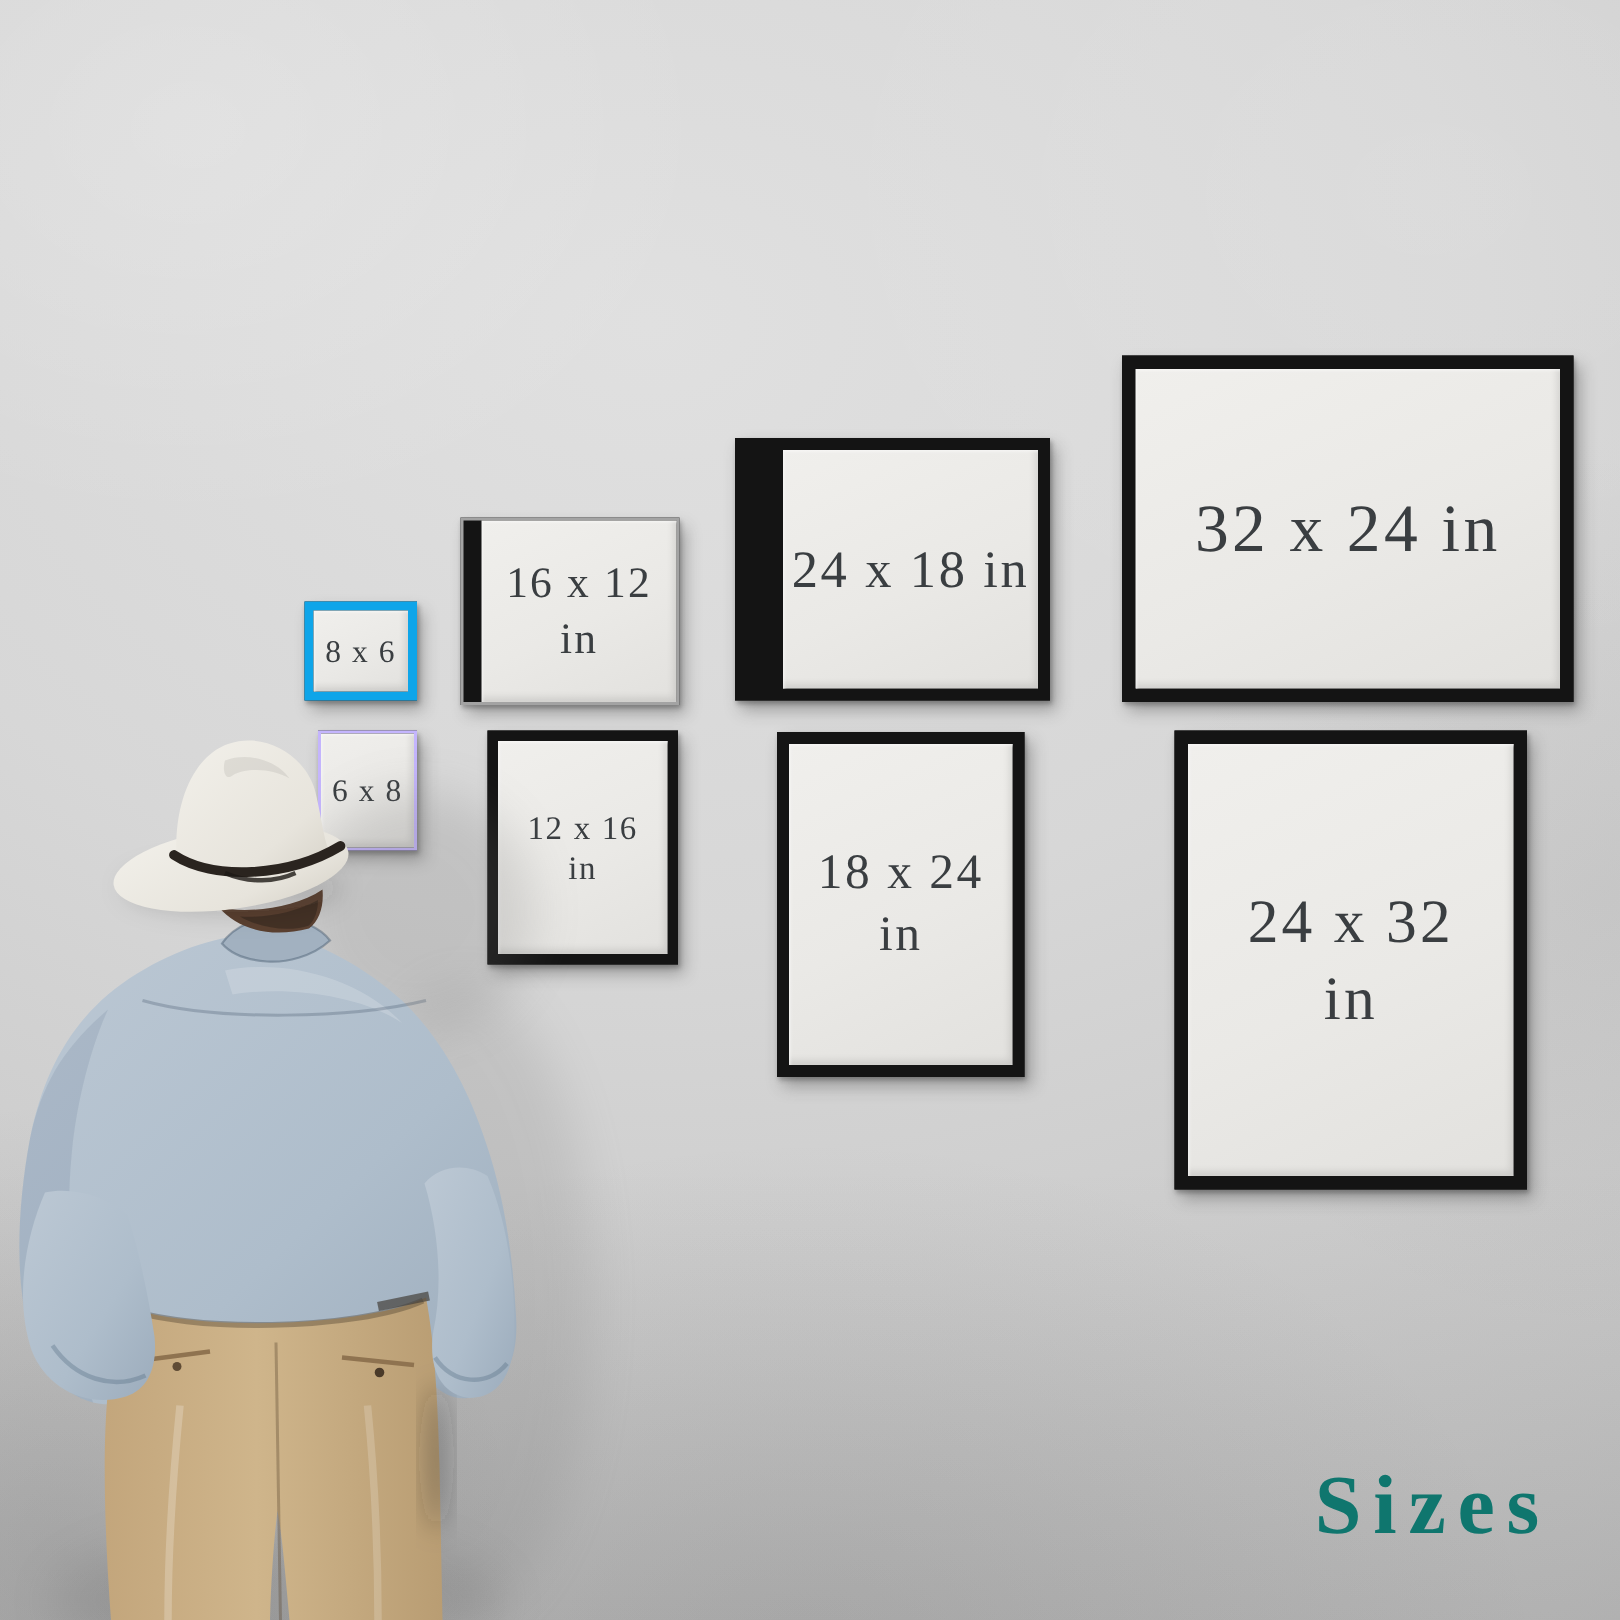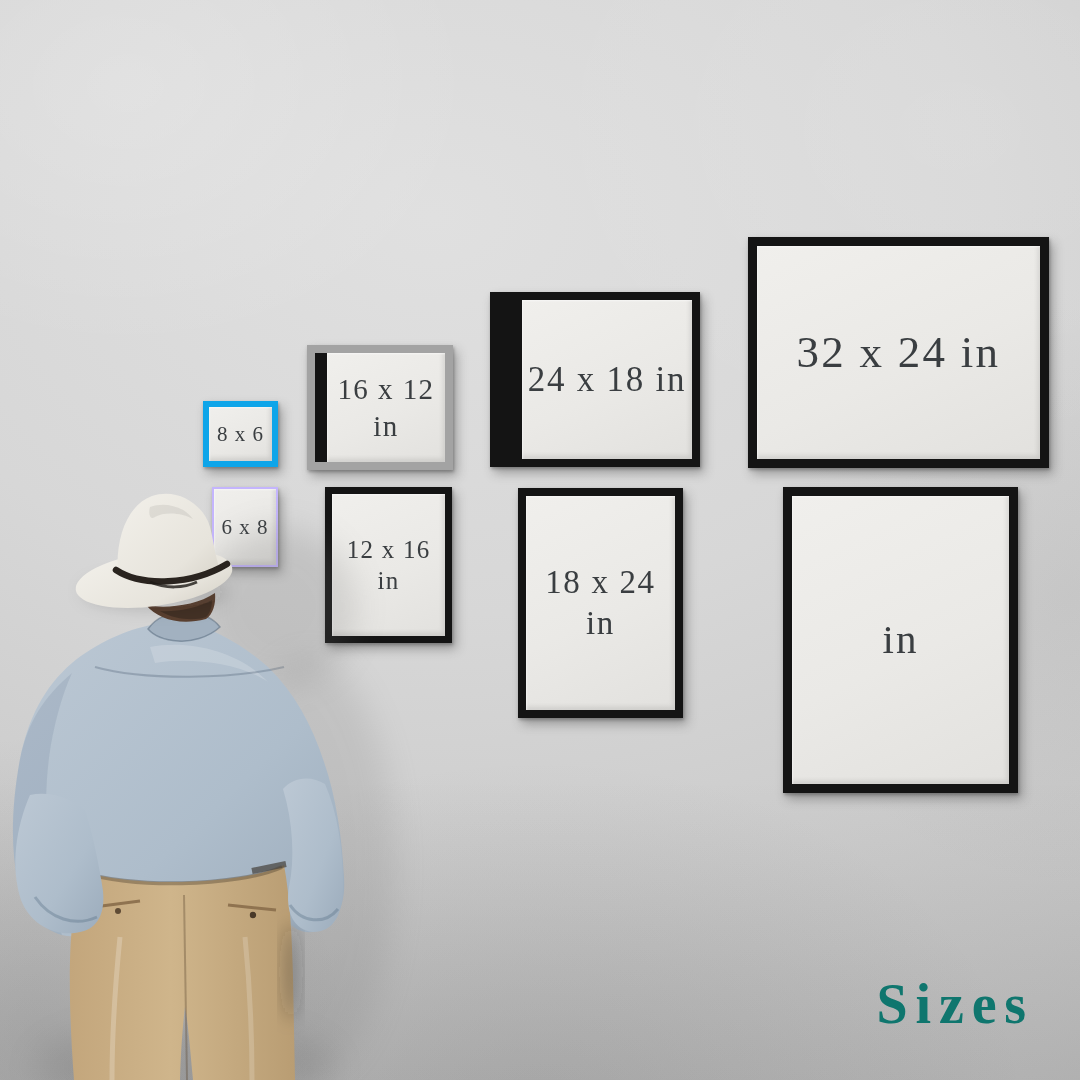--- a/index.html
+++ b/index.html
@@ -26,21 +26,21 @@
     display:flex;
   }
   .frame-face{
     flex:1;margin:0;display:flex;flex-direction:column;align-items:center;justify-content:center;
     background:linear-gradient(155deg,#f0efec 0%,#eae9e6 55%,#e2e1de 100%);
     box-shadow:inset 1px 1px 2px rgba(255,255,255,0.6), inset -2px -3px 5px rgba(0,0,0,0.10);
     color:#3a3e41;text-align:center;line-height:1.25;letter-spacing:0.05em;
   }
   .f-small  .frame-face{font-size:21px;}
   .f-med    .frame-face{font-size:29px;}
-  .f-medp   .frame-face{font-size:25px;}
+  .f-medp   .frame-face{font-size:22px;}
   .f-large  .frame-face{font-size:35px;margin-left:24px;}
   .f-largep .frame-face{font-size:33px;}
   .f-xl     .frame-face{font-size:45px;}
   .f-xlp    .frame-face{font-size:41px;}
   .sizes-label{
     position:absolute;right:46px;bottom:44px;z-index:4;
     font-weight:bold;font-size:56px;letter-spacing:0.14em;color:#0f766e;
   }
   .man{position:absolute;left:0;top:467px;width:430px;height:613px;z-index:3;}
 </style>
@@ -49,21 +49,21 @@
 
 <div class="wall-tex"></div>
 
 <div class="frame f-small" style="left:203px;top:401px;width:75px;height:66px;border:6px solid #0ea5e9;box-sizing:border-box;">
   <div class="frame-face">
     <span>8 x 6</span>
       <span></span>
   </div>
 </div>
 
-<div class="frame f-med" style="left:307px;top:345px;width:146px;height:125px;border:8px solid #a3a3a3;box-sizing:border-box;padding-left:12px;">
+<div class="frame f-med" style="left:307px;top:345px;width:146px;height:125px;border:2px solid #a3a3a3;box-sizing:border-box;padding-left:12px;">
   <div class="frame-face">
     <span>16 x 12 in</span>
       <span></span>
   </div>
 </div>
 
 <div class="frame f-large" style="left:490px;top:292px;width:210px;height:175px;border:8px solid #141414;box-sizing:border-box;">
   <div class="frame-face">
     <span>24 x 18 in</span>
       <span></span>
@@ -93,20 +93,21 @@
 
 <div class="frame f-largep" style="left:518px;top:488px;width:165px;height:230px;border:8px solid #141414;box-sizing:border-box;justify-content:flex-end;">
   <div class="frame-face">
     <span>18 x 24</span>
       <span>in</span>
   </div>
 </div>
 
 <div class="frame f-xlp" style="left:783px;top:487px;width:235px;height:306px;border:9px solid #141414;box-sizing:border-box;">
   <div class="frame-face">
+    <span>24 x 32</span>
       <span>in</span>
   </div>
 </div>
 
 <svg class="man" viewBox="0 0 430 613" aria-hidden="true">
   <defs>
     <linearGradient id="shirtGrad" x1="0" y1="0" x2="1" y2="1">
       <stop offset="0" stop-color="#bcc8d4"></stop>
         <stop offset="0.6" stop-color="#aebdcb"></stop>
         <stop offset="1" stop-color="#9cacbc"></stop>

